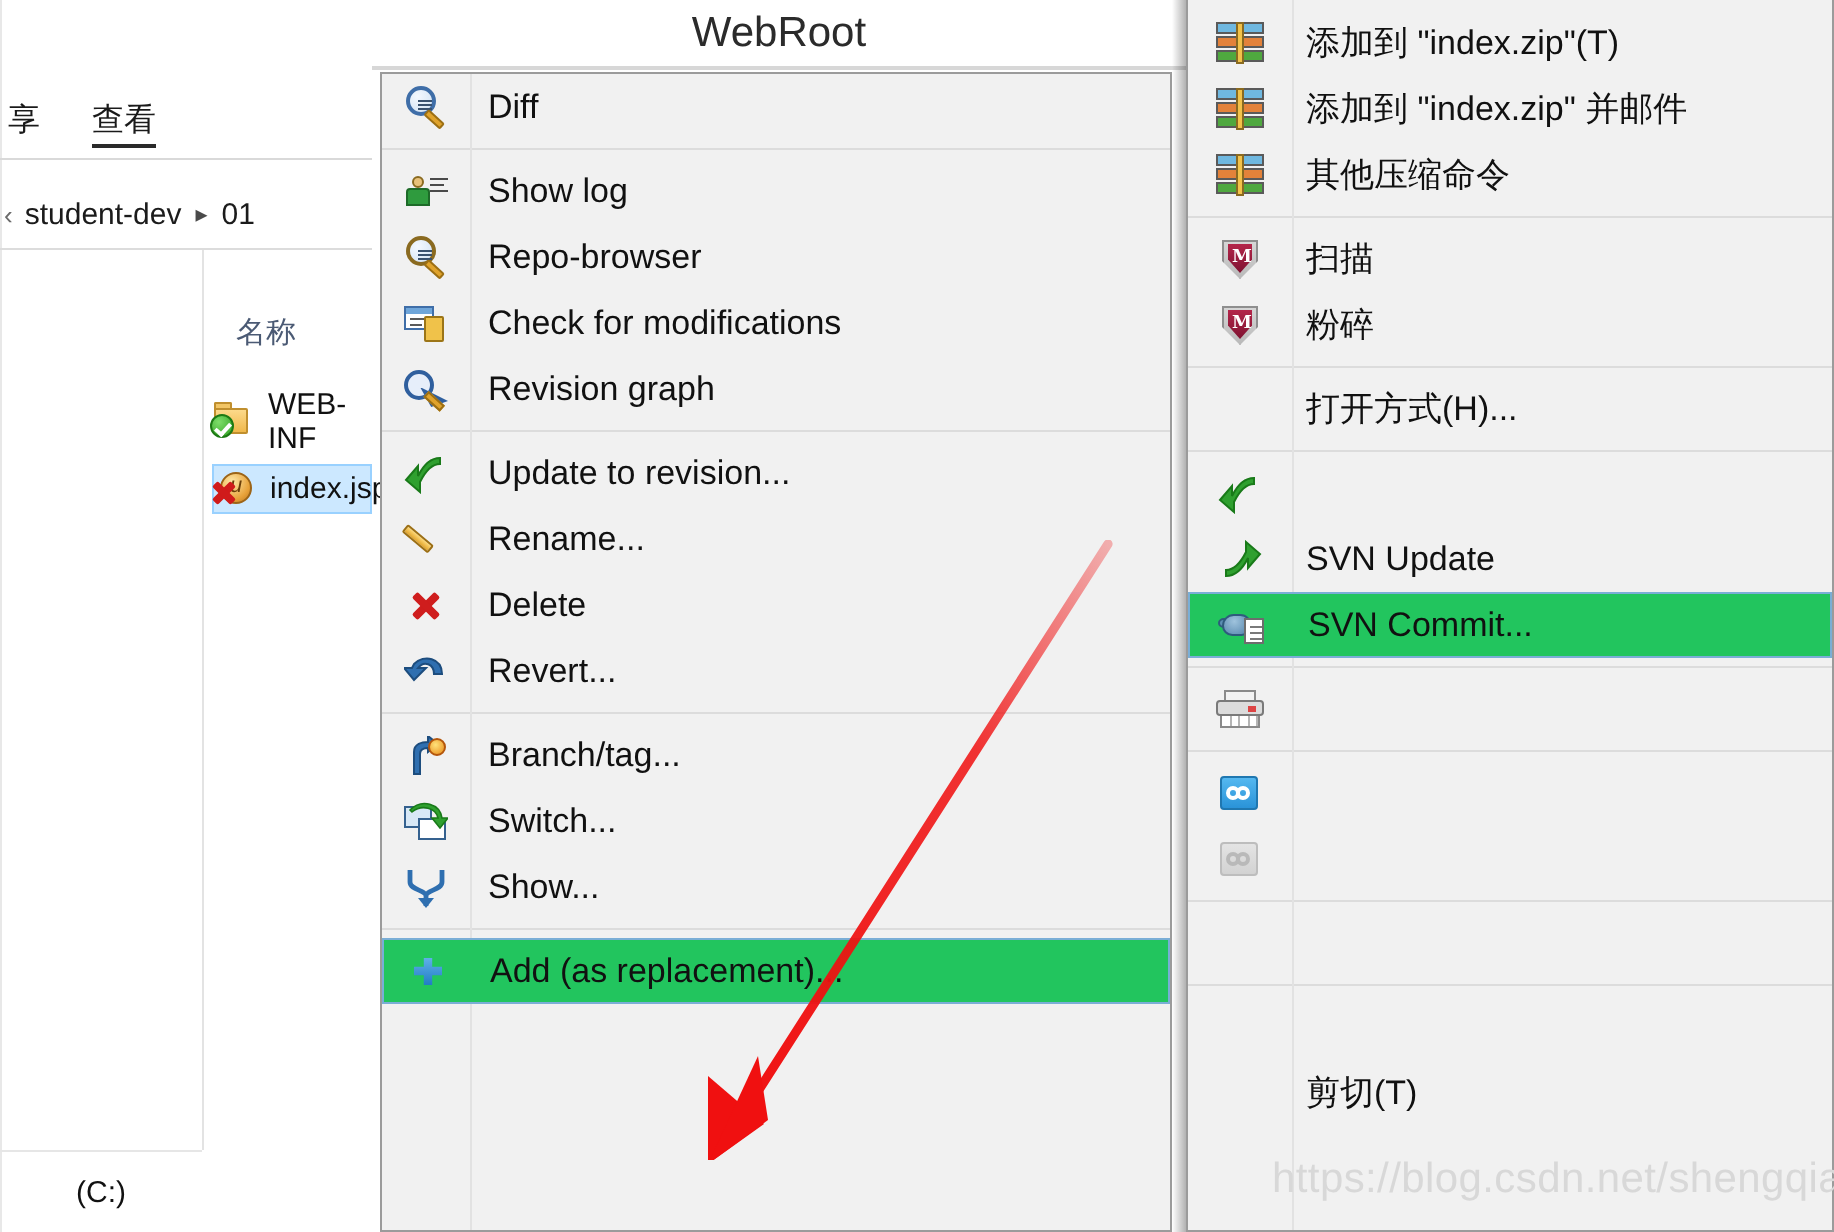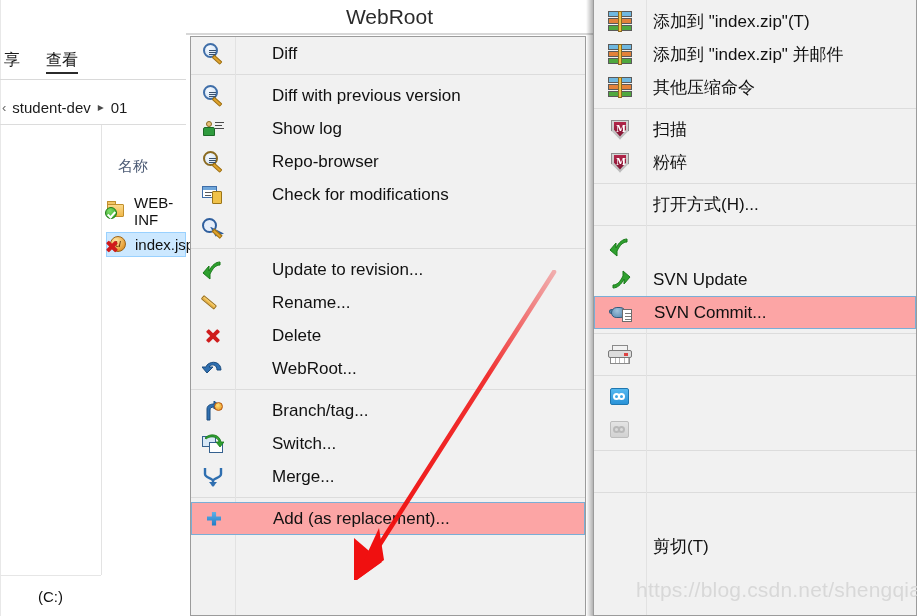--- a/index.html
+++ b/index.html
@@ -60,28 +60,28 @@
   #webroot-title{position:absolute;left:186px;top:0;width:407px;height:33px;background:#fff;
      display:flex;align-items:center;justify-content:center;font-size:21px;color:#2b2b2b;}
   #webroot-underline{position:absolute;left:186px;top:33px;width:407px;height:2px;background:#d7d7d7;}
 
   
   .ctx{position:absolute;background:#f1f1f1;border:1px solid #9b9b9b;box-sizing:border-box;overflow:hidden;}
   .ctx .item{position:relative;display:flex;align-items:center;height:33px;box-sizing:border-box;
      font-size:17px;color:#111;white-space:nowrap;cursor:default;}
   .ctx .item .iconbox{width:44px;min-width:44px;height:33px;position:relative;display:flex;align-items:center;justify-content:center;}
   .ctx .item .lbl{padding-left:9px;}
-  .ctx .item.sel{background:#fca5a5;border:1px solid #7aaed6;box-sizing:border-box;}
+  .ctx .item.sel{background:#22c55e;border:1px solid #7aaed6;box-sizing:border-box;}
   .ctx .item.disabled .lbl{color:#9a9a9a;}
   .ctx .sep{height:1px;background:#dcdcdc;margin:4px 0 4px 0;}
   .ctx .colrule{position:absolute;top:0;bottom:0;left:44px;width:1px;background:#e2e2e2;}
 
   
   #menu-left{left:190px;top:36px;width:396px;height:580px;}
-  #menu-left .item{height:33px;gap:28px;}
+  #menu-left .item{height:33px;}
   #menu-left .item .lbl{font-size:17px;}
 
   
   #menu-right{left:593px;top:-28px;width:324px;height:644px;border-left:1px solid #9b9b9b;border-top:none;}
   #menu-right .item{height:33px;font-size:17px;}
   #menu-right .item .iconbox{width:52px;min-width:52px;}
   #menu-right .colrule{left:52px;}
   #menu-right .item .lbl{padding-left:7px;}
   #menu-right-shadow{position:absolute;left:586px;top:0;width:7px;height:616px;
      background:linear-gradient(90deg,rgba(0,0,0,0) 0%,rgba(0,0,0,0.18) 60%,rgba(0,0,0,0.30) 100%);}
@@ -273,35 +273,20 @@
               </span>
             </span>
             <span class="handle"></span>
           </span>
       </span>
       <span class="lbl">Diff</span>
     </div>
 
     <div class="sep"></div>
 
-    <div class="item">
-      <span class="iconbox">
-        <span class="gi">
-            <span class="magnifier">
-              <span class="dotrow">
-                <i></i>
-                <i></i>
-                <i></i>
-              </span>
-            </span>
-            <span class="handle"></span>
-          </span>
-      </span>
-      <span class="lbl">Diff with previous version</span>
-    </div>
 
     <div class="item">
       <span class="iconbox">
         <span class="gi i-showlog">
             <span class="person">
               <span class="h"></span>
               <span class="b"></span>
             </span>
             <span class="lines">
               <i></i>
@@ -343,20 +328,21 @@
     </div>
 
     <div class="item">
       <span class="iconbox">
         <span class="gi i-revgraph">
             <span class="node"></span>
             <span class="tail"></span>
             <span class="pen"></span>
           </span>
       </span>
+      <span class="lbl">Revision graph</span>
     </div>
 
     <div class="sep"></div>
 
     <div class="item">
       <span class="iconbox">
         <span class="arrow-green">
           <svg width="22" height="20" viewBox="0 0 22 20">
               <path d="M18 2 C14 2 10 5 7 11 L7 6 L1 13 L8 19 L8 14 C11 8 14 5 18 5 Z" fill="#2fa02f" stroke="#197a19" stroke-width="1"></path>
             </svg>
@@ -382,21 +368,21 @@
     </div>
 
     <div class="item">
       <span class="iconbox">
         <span class="gi i-revert">
           <svg width="22" height="20" viewBox="0 0 22 20">
               <path d="M5 6 C10 1 19 3 19 11 L15 11 C15 6 10 4 7 8 L11 8 L5 14 L0 8 L4 8 Z" fill="#2f6fb0" stroke="#1d4d7e" stroke-width="1"></path>
             </svg>
         </span>
       </span>
-      <span class="lbl">WebRoot...</span>
+      <span class="lbl">Revert...</span>
     </div>
 
 
     <div class="sep"></div>
 
     <div class="item">
       <span class="iconbox">
         <span class="gi i-branch">
           <svg width="22" height="20" viewBox="0 0 22 20">
               <path d="M5 19 L5 8 C5 4 9 3 12 3 L12 0 L17 4 L12 8 L12 6 C9 6 8 7 8 9 L8 19 Z" fill="#2f6fb0" stroke="#1d4d7e" stroke-width="1"></path>
@@ -422,21 +408,21 @@
 
     <div class="item">
       <span class="iconbox">
         <span class="gi i-merge">
           <svg width="22" height="20" viewBox="0 0 22 20">
               <path d="M3 1 L3 7 C3 11 11 11 11 14 L11 19 M19 1 L19 7 C19 11 11 11 11 14" fill="none" stroke="#2f6fb0" stroke-width="2.4"></path>
               <path d="M7 15 L11 20 L15 15 Z" fill="#2f6fb0"></path>
             </svg>
         </span>
       </span>
-      <span class="lbl">Merge...</span>
+      <span class="lbl">Show...</span>
     </div>
 
     <div class="sep"></div>
 
     <div class="item sel">
       <span class="iconbox">
         <span class="gi i-add">
             <span class="plus"></span>
           </span>
       </span>

